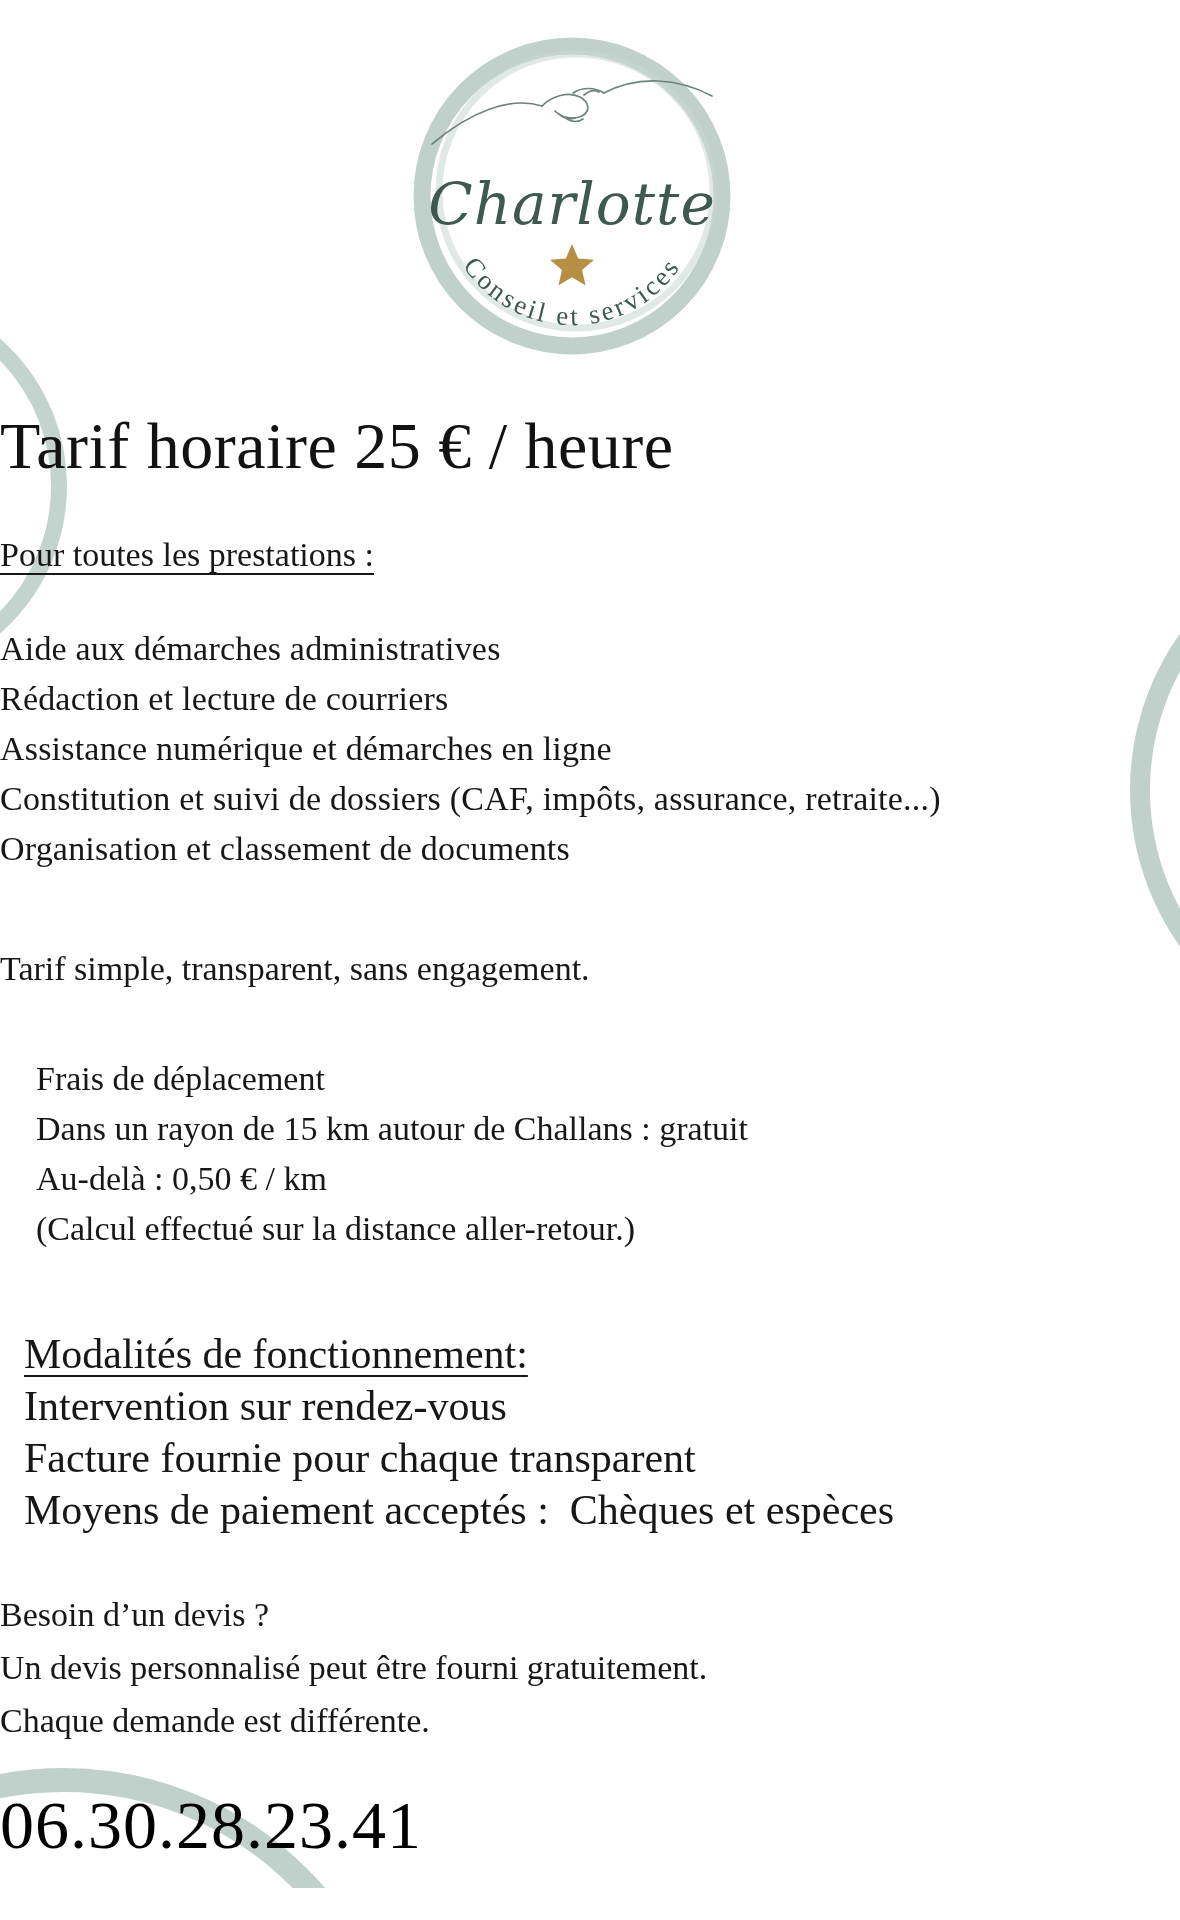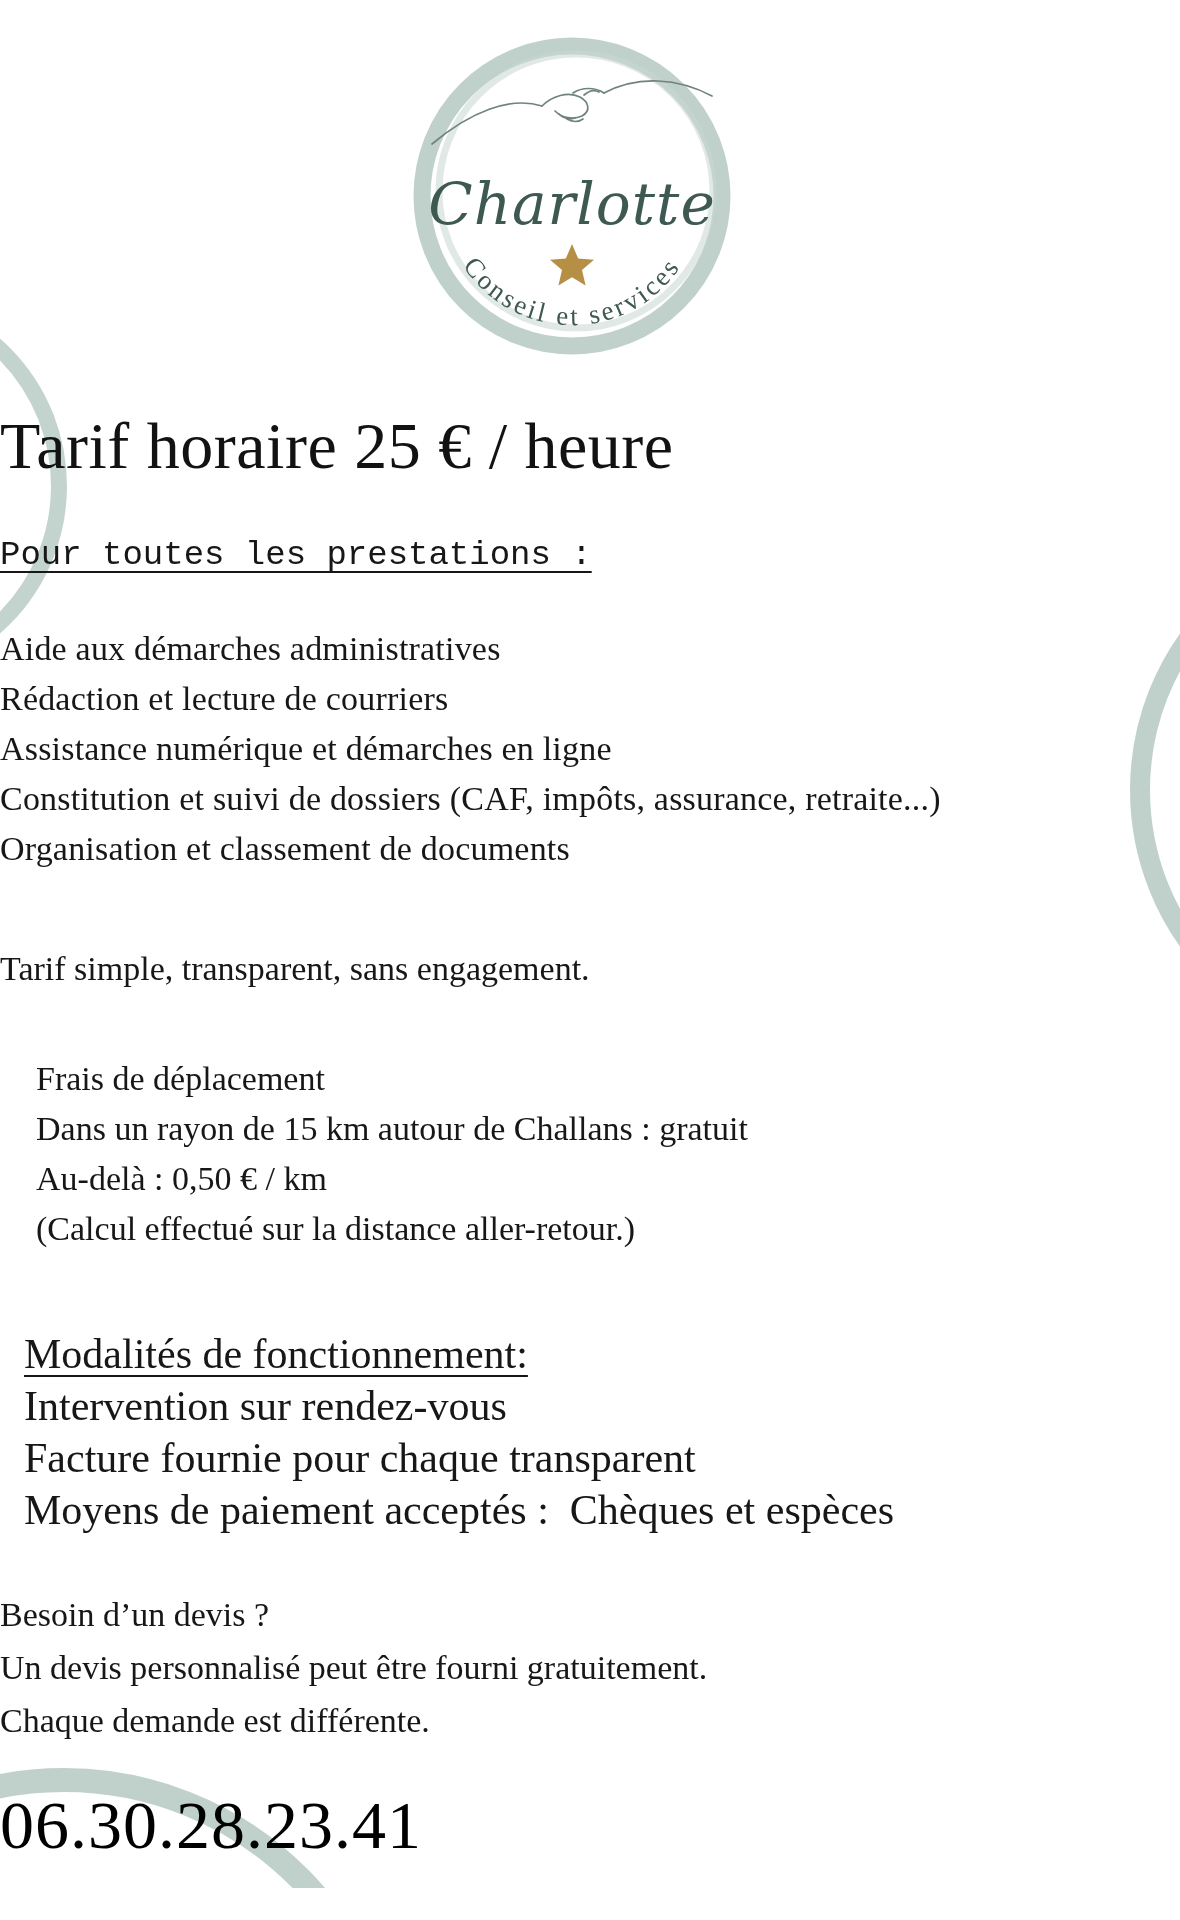--- a/index.html
+++ b/index.html
@@ -22,21 +22,21 @@
     border-top:14px solid #bccec7;opacity:.8;}
   
   .logo{position:absolute;left:390px;top:14px;width:364px;height:364px;}
   .logo-name{font:italic 58px "DejaVu Serif",serif;fill:#3e5852;letter-spacing:1px;}
   .logo-tagline{font:27px "Liberation Serif",serif;fill:#3e5852;letter-spacing:3px;}
   .handshake{stroke:#6f837d;stroke-width:1.7;fill:none;stroke-linecap:round;}
   
   .ctr{position:absolute;left:0;width:100%;text-align:left;}
   .line{white-space:pre-wrap;}
   .title{top:408px;font-size:66px;letter-spacing:.5px;color:#121212;}
-  .subtitle{top:536px;font-size:34px;font-family:Liberation Mono, monospace;}
+  .subtitle{top:536px;font-size:34px;}
   .subtitle .u{text-decoration:underline;text-underline-offset:7px;text-decoration-thickness:2px;}
   .services{top:624px;font-size:34px;line-height:50px;letter-spacing:.2px;}
   .simple{top:950px;font-size:34px;}
   .travel{top:1054px;font-size:34px;line-height:50px;padding-left:36px;}
   .terms{top:1328px;font-size:42px;line-height:52px;padding-left:24px;}
   .terms .u{text-decoration:underline;text-underline-offset:7px;text-decoration-thickness:2px;}
   .quote{top:1588px;font-size:34px;line-height:53px;}
   .phone{top:1786px;font-size:68px;letter-spacing:1px;color:#000000;}
 </style>
 </head>

